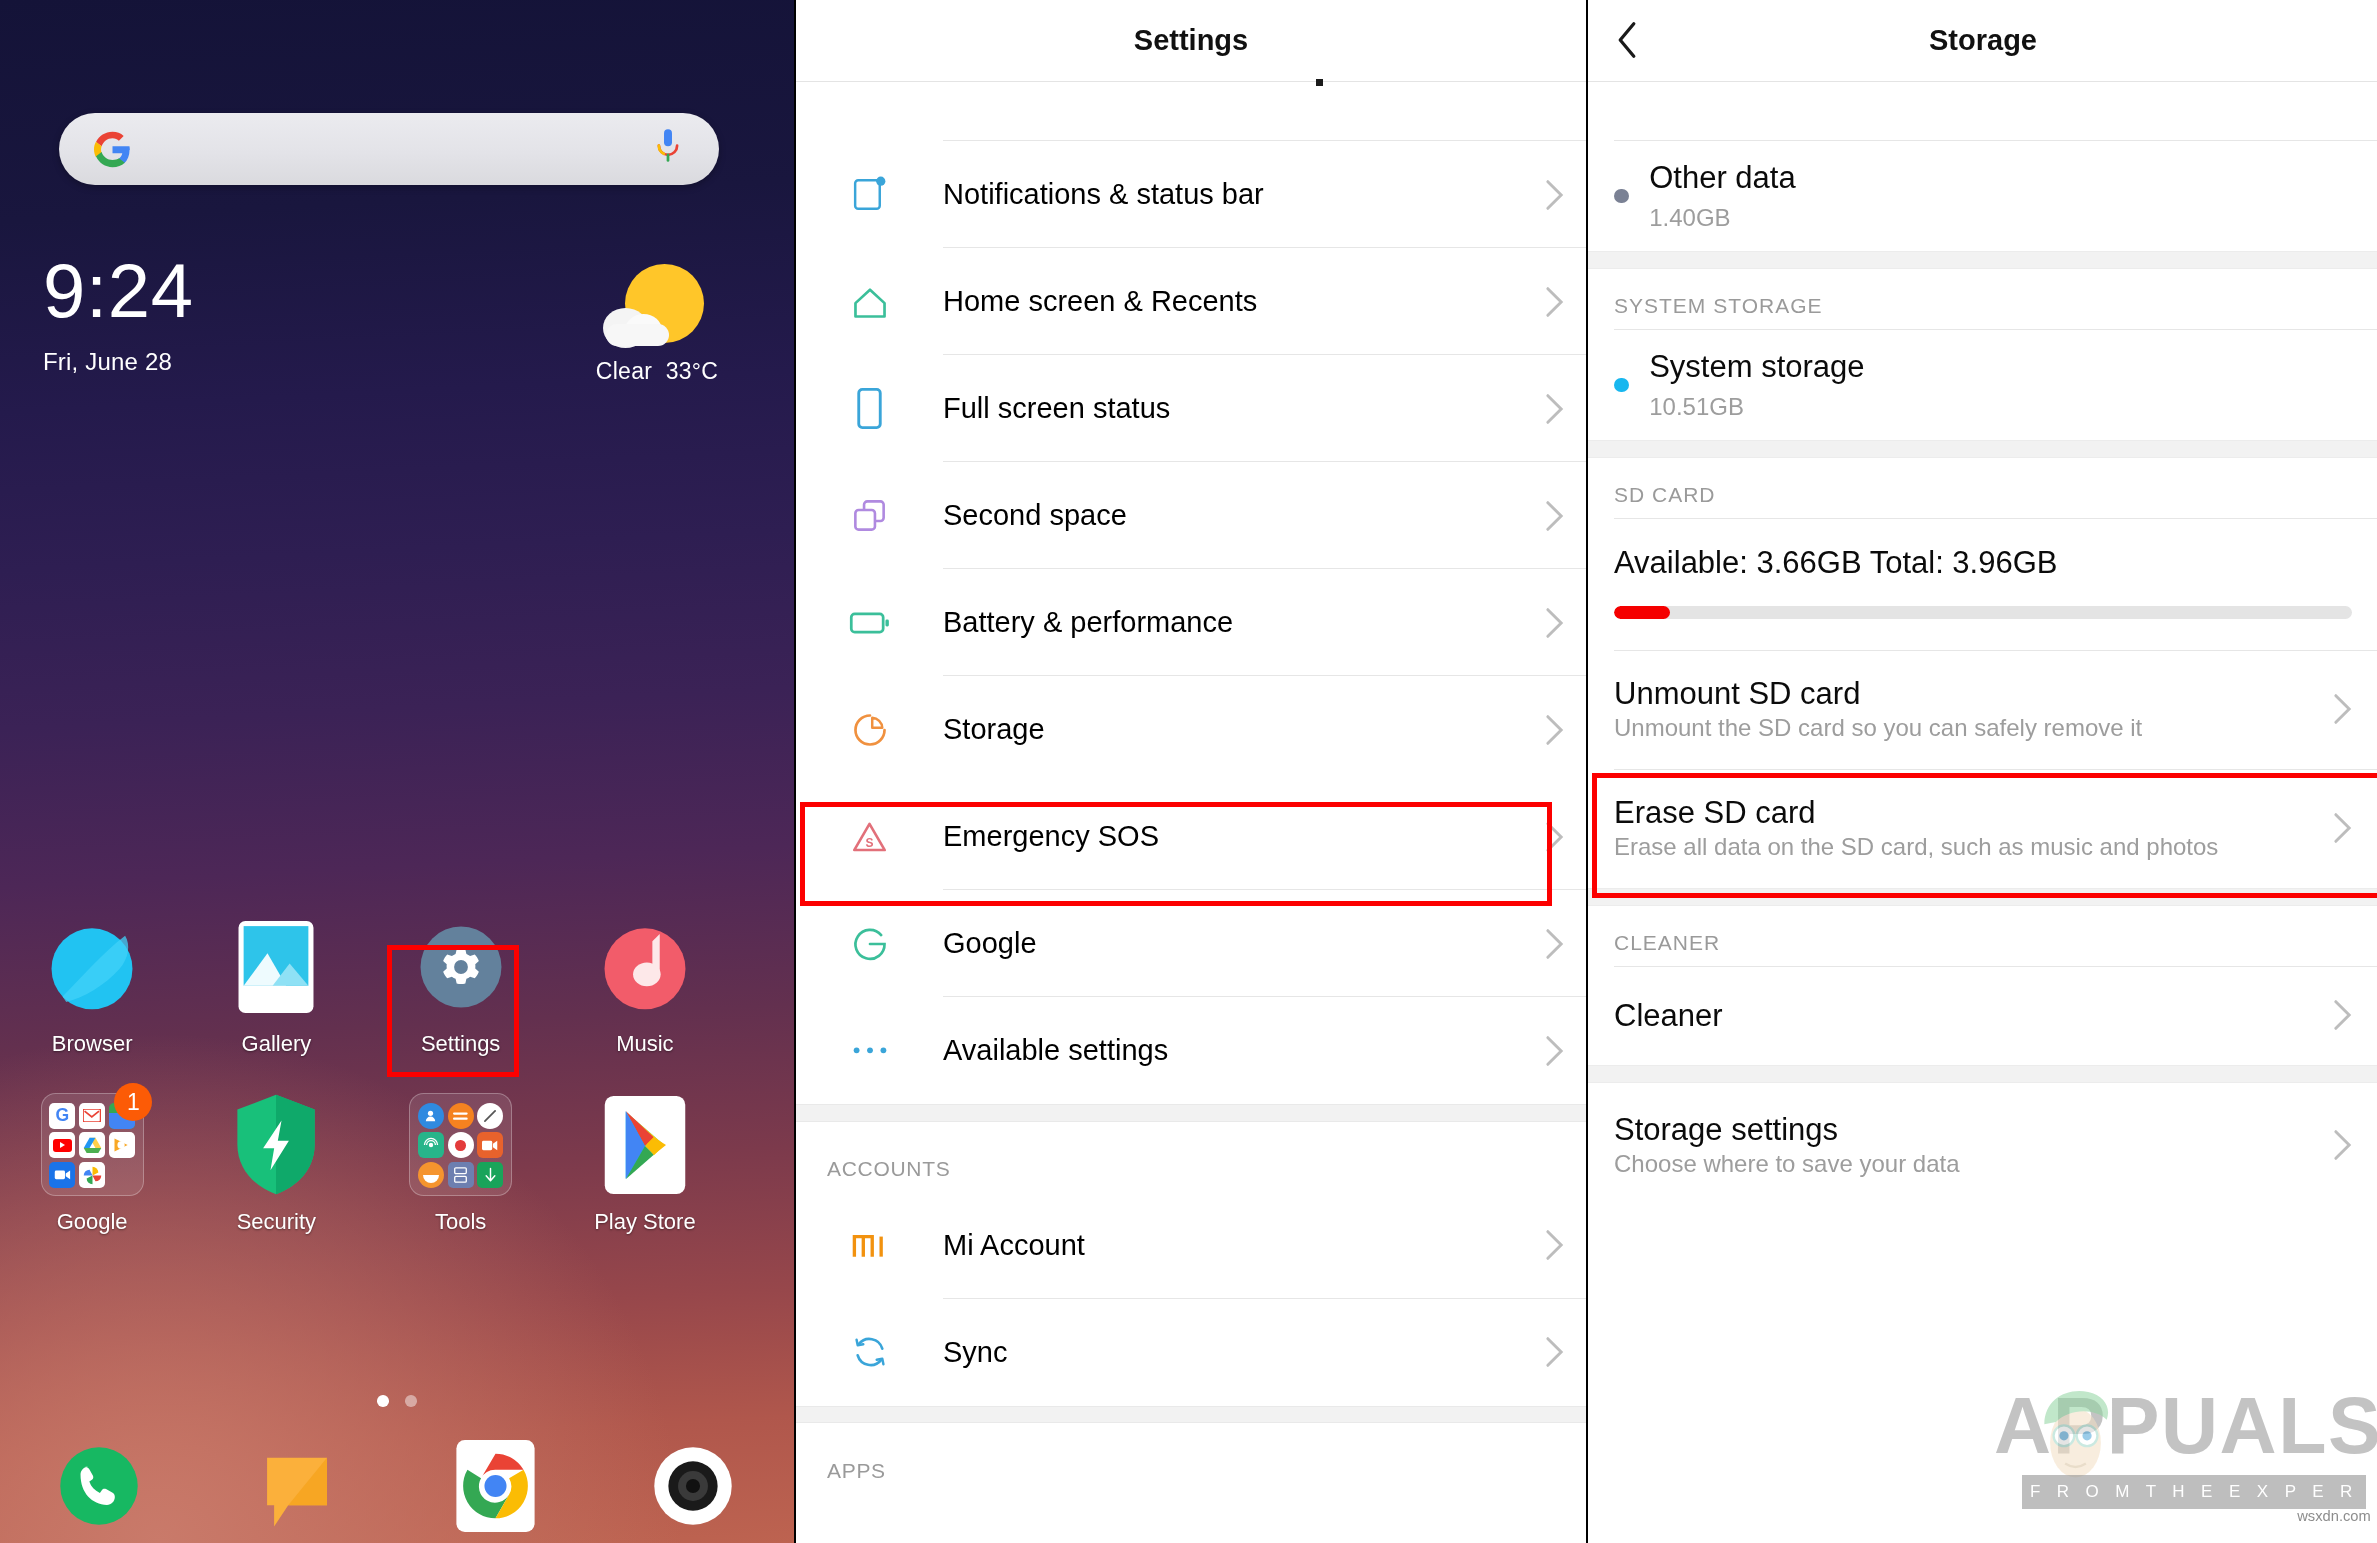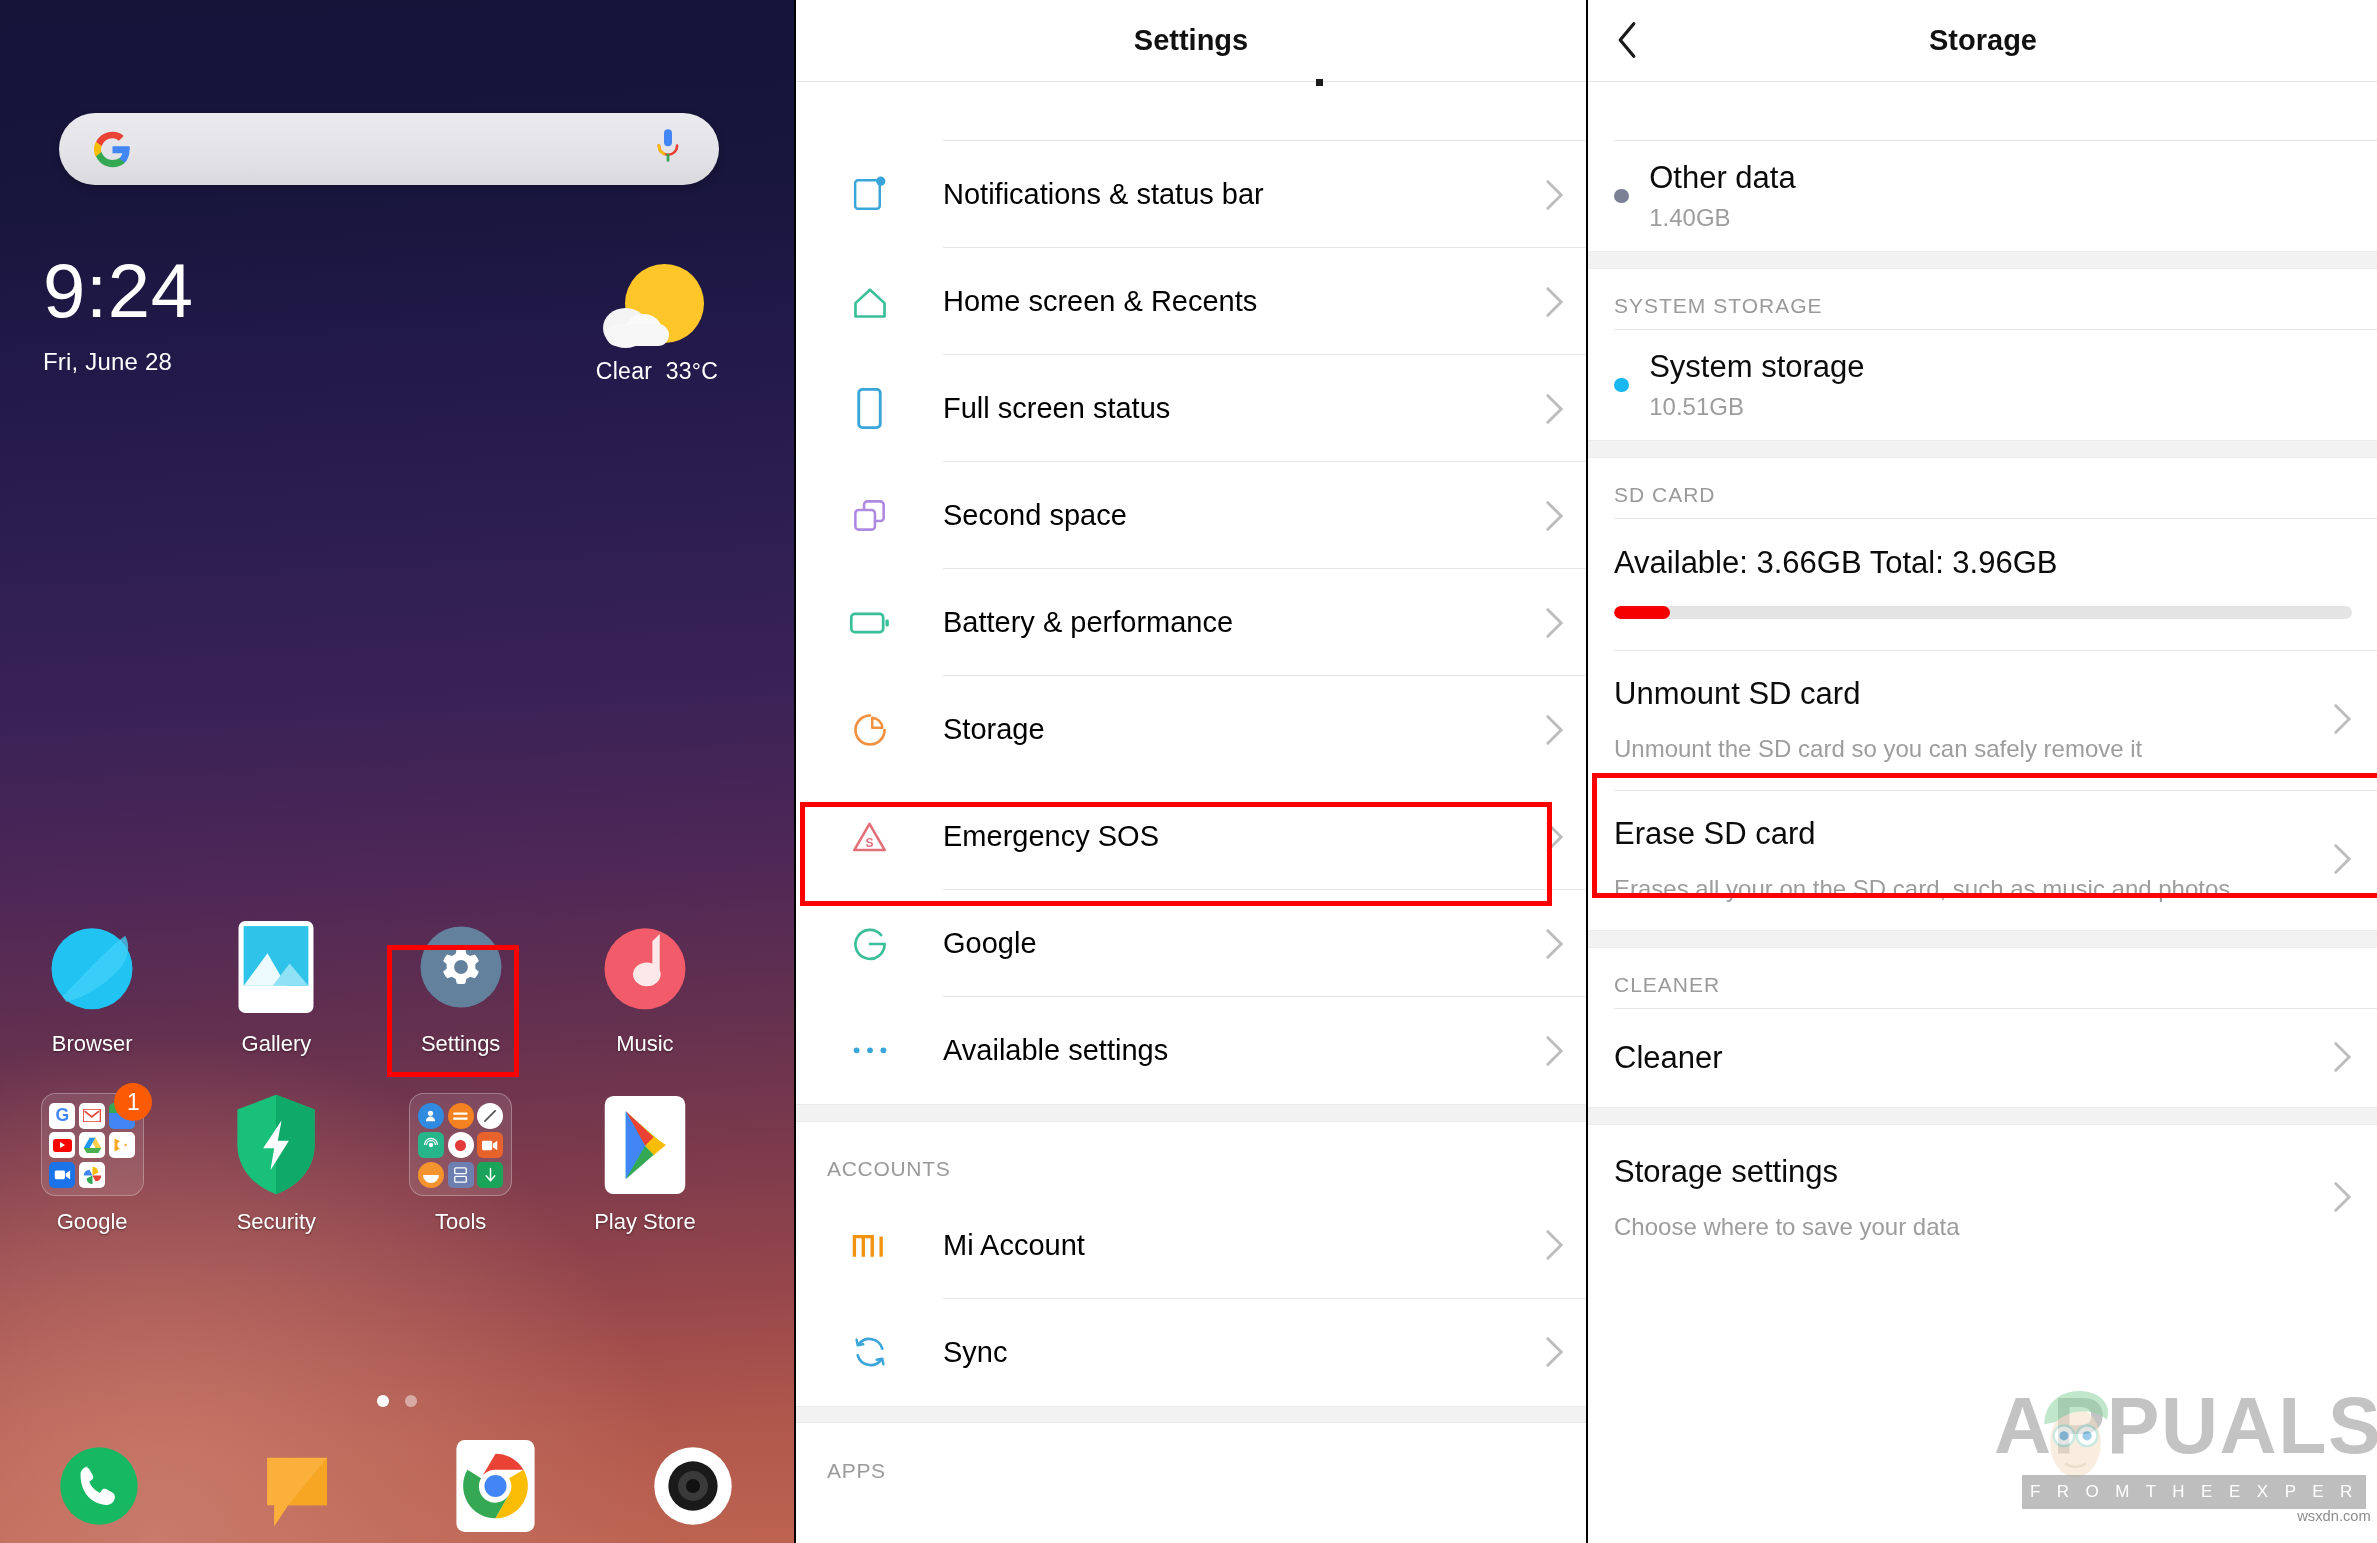--- a/index.html
+++ b/index.html
@@ -109,21 +109,21 @@
   .sthead{ padding:25px 0 11.7px 26px; font-size:21px; color:#9a9a9a; letter-spacing:1px;}
   .clip137{ position:relative; height:59px; overflow:hidden;}
   .clip137 .v{ position:absolute; left:26px; top:-22px; font-size:24px; color:#b4b4b4;}
   .clip137 .divider{ position:absolute; left:26px; right:0; bottom:0; height:0.7px; background:#e6e6e6;}
   .avail{ font-size:31px; color:#0b0b0b; padding:26px 0 0 26px;}
   .pbwrap{ margin:25px 26px 0 26px; height:13px; background:#e4e4e4; border-radius:6.6px; overflow:hidden;}
   .pbfill{ height:13px; background:#f50000; border-radius:6.6px; }
   .actrow{ position:relative; padding:25px 26px 25px 26px; display:flex; align-items:center;}
   .actrow .txtcol{ flex:1; padding-right:29px;}
   .acttitle{ font-size:31px; color:#0b0b0b;}
-  .actsub{ font-size:24px; color:#9d9d9d; margin-top:21px; line-height:1.35;}
+  .actsub{ font-size:24px; color:#9d9d9d; margin-top:0; line-height:1.35;}
 
   .hl-unmount{ position:absolute; left:4.4px; top:773px; width:799px; height:125px;
                border:5.1px solid #fc0000; pointer-events:none; z-index:6;}
 
   
   .wm{ position:absolute; right:2.9px; bottom:17.6px; width:381px; height:139px; pointer-events:none;}
   .wmtext{ position:absolute; left:0; bottom:53px; width:381px; text-align:center;
            font-size:79px; font-weight:bold; color:rgba(140,140,140,.52); letter-spacing:1.5px;}
   .wmbar{ position:absolute; left:28px; bottom:16px; width:344px; height:34px;
           background:rgba(150,150,150,.62); }
@@ -672,21 +672,21 @@
         <svg width="19" height="32" viewBox="0 0 14 24">
             <path d="M2 2 L12 12 L2 22" stroke="#bdbdbd" stroke-width="2.2" fill="none" stroke-linecap="round"></path>
           </svg>
       </div>
     </div>
     <div class="stdiv"></div>
 
     <div class="actrow">
       <div class="txtcol">
         <div class="acttitle">Erase SD card</div>
-        <div class="actsub">Erases all your on the SD card, such as music and photos</div>
+        <div class="actsub">Erase all data on the SD card, such as music and photos</div>
       </div>
       <div>
         <svg width="19" height="32" viewBox="0 0 14 24">
             <path d="M2 2 L12 12 L2 22" stroke="#bdbdbd" stroke-width="2.2" fill="none" stroke-linecap="round"></path>
           </svg>
       </div>
     </div>
 
     <div class="stgap"></div>
     <div class="sthead">CLEANER</div>

